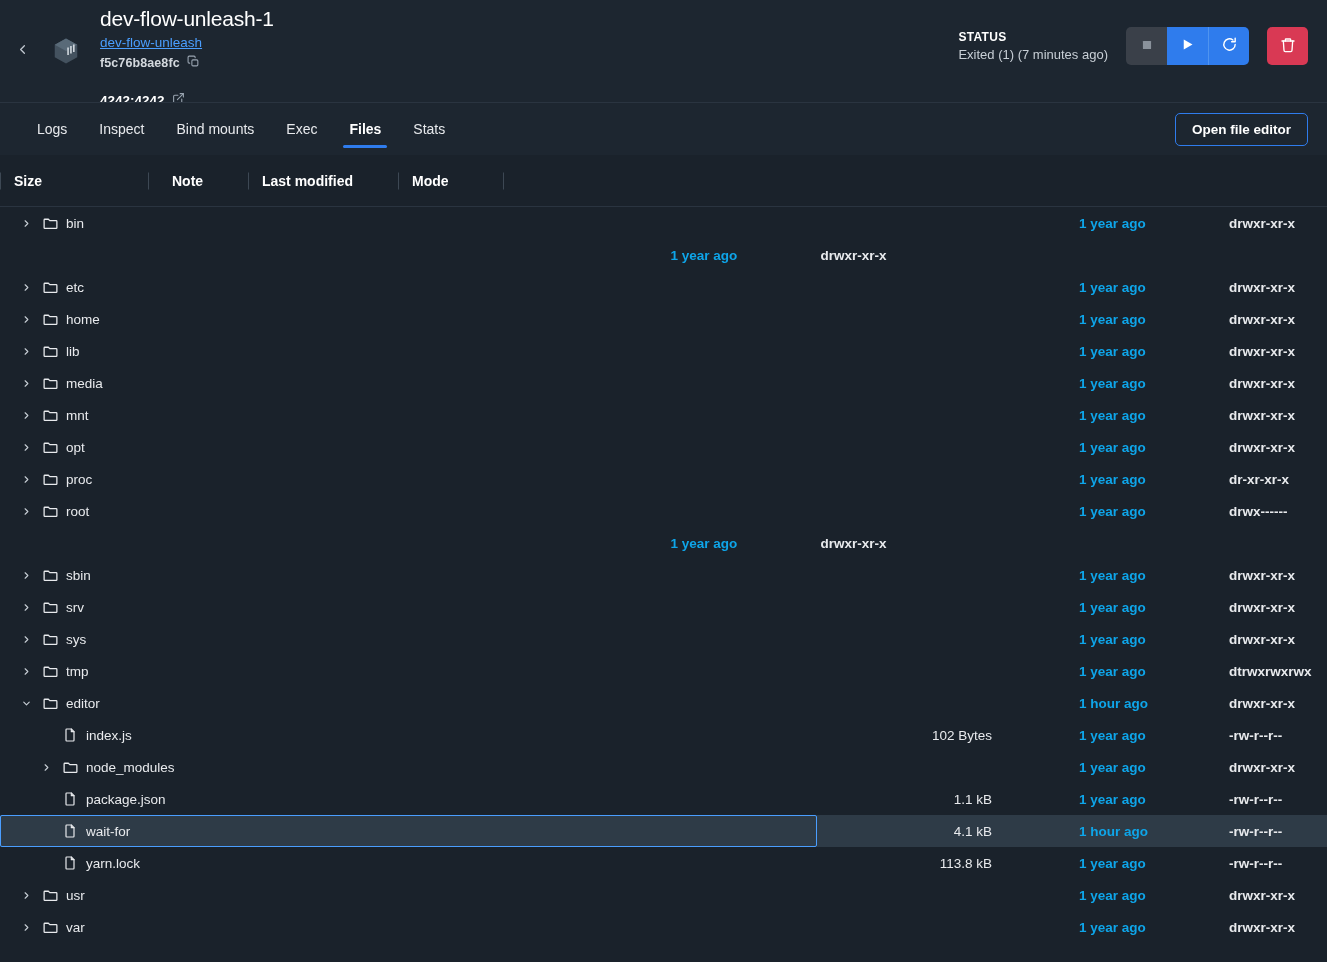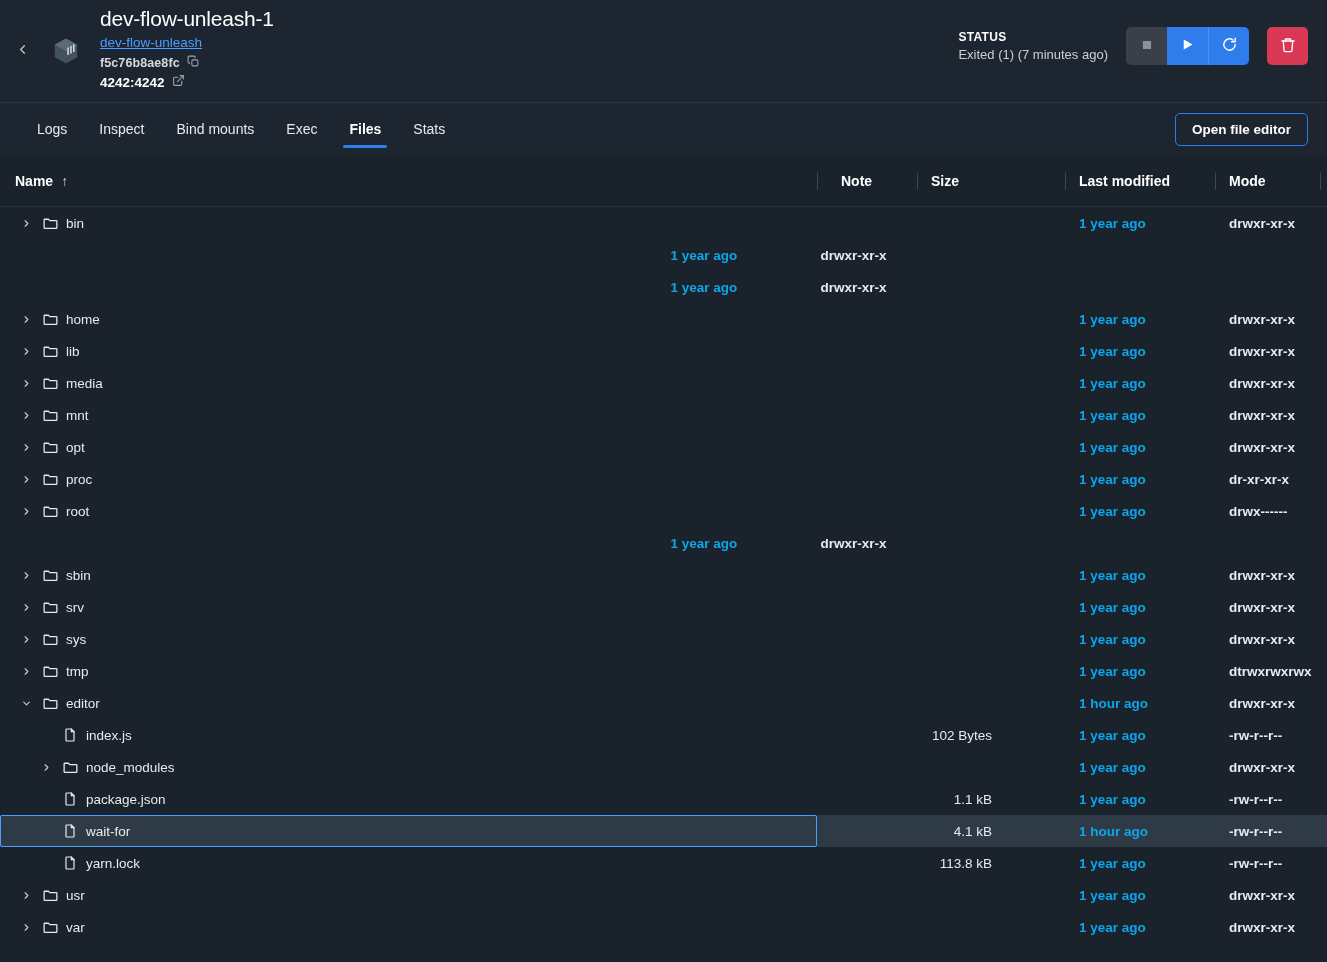--- a/index.html
+++ b/index.html
@@ -77,21 +77,21 @@
     font-size: 12.5px;
     font-weight: bold;
     color: #d4d9de;
     letter-spacing: 0.1px;
   }
 
   .port-row {
     display: flex;
     align-items: center;
     gap: 7px;
-    margin-top: 3px;
+    margin-top: 21px;
   }
 
   .port-text {
     font-size: 13.5px;
     font-weight: bold;
     color: #ffffff;
   }
 
   .icon-btn {
     background: none;
@@ -449,32 +449,28 @@
       <div class="tab">Exec</div>
       <div class="tab active">Files</div>
       <div class="tab">Stats</div>
     </div>
   <div class="spacer"></div>
   <button class="editor-btn">Open file editor</button>
 </div>
 
 <div class="table-wrap">
   <div class="thead">
-    <div class="th th-name">
-      <span>Name</span>
-      <span class="sort-arrow">↑</span>
+    <div class="th th-size">
+      <span class="divider"></span>
+      <span>Size</span>
     </div>
     <div class="th th-note">
       <span class="divider"></span>
       <span>Note</span>
     </div>
-    <div class="th th-size">
-      <span class="divider"></span>
-      <span>Size</span>
-    </div>
     <div class="th th-mod">
       <span class="divider"></span>
       <span>Last modified</span>
     </div>
     <div class="th th-mode">
       <span class="divider"></span>
       <span>Mode</span>
     </div>
     <div class="th th-end">
       <span class="divider"></span>
@@ -504,20 +500,36 @@
         <div class="cell-mod">1 year ago</div>
         <div class="cell-mode">drwxr-xr-x</div>
       </div>
       <div class="row">
         <div class="cell-note"></div>
         <div class="cell-size"></div>
         <div class="cell-mod">1 year ago</div>
         <div class="cell-mode">drwxr-xr-x</div>
       </div>
       <div class="row">
+        <div class="cell-name">
+          <div class="name-inner">
+            <span class="indent" style="width: 11px;"></span>
+            <span class="twisty">
+              <svg width="11" height="11" viewBox="0 0 24 24" fill="none" stroke="currentColor" stroke-width="2.4" stroke-linecap="round" stroke-linejoin="round">
+                <polyline points="9 6 15 12 9 18"></polyline>
+              </svg>
+            </span>
+            <span class="file-icon">
+              <svg width="17" height="17" viewBox="0 0 24 24" fill="none" stroke="currentColor" stroke-width="1.8" stroke-linecap="round" stroke-linejoin="round">
+                <path d="M3 7a1 1 0 0 1 1-1h5l2 2h9a1 1 0 0 1 1 1v9a1 1 0 0 1-1 1H4a1 1 0 0 1-1-1z"></path>
+              </svg>
+            </span>
+            <span class="entry-name">etc</span>
+          </div>
+        </div>
         <div class="cell-note"></div>
         <div class="cell-size"></div>
         <div class="cell-mod">1 year ago</div>
         <div class="cell-mode">drwxr-xr-x</div>
       </div>
       <div class="row">
         <div class="cell-name">
           <div class="name-inner">
             <span class="indent" style="width: 11px;"></span>
             <span class="twisty">

